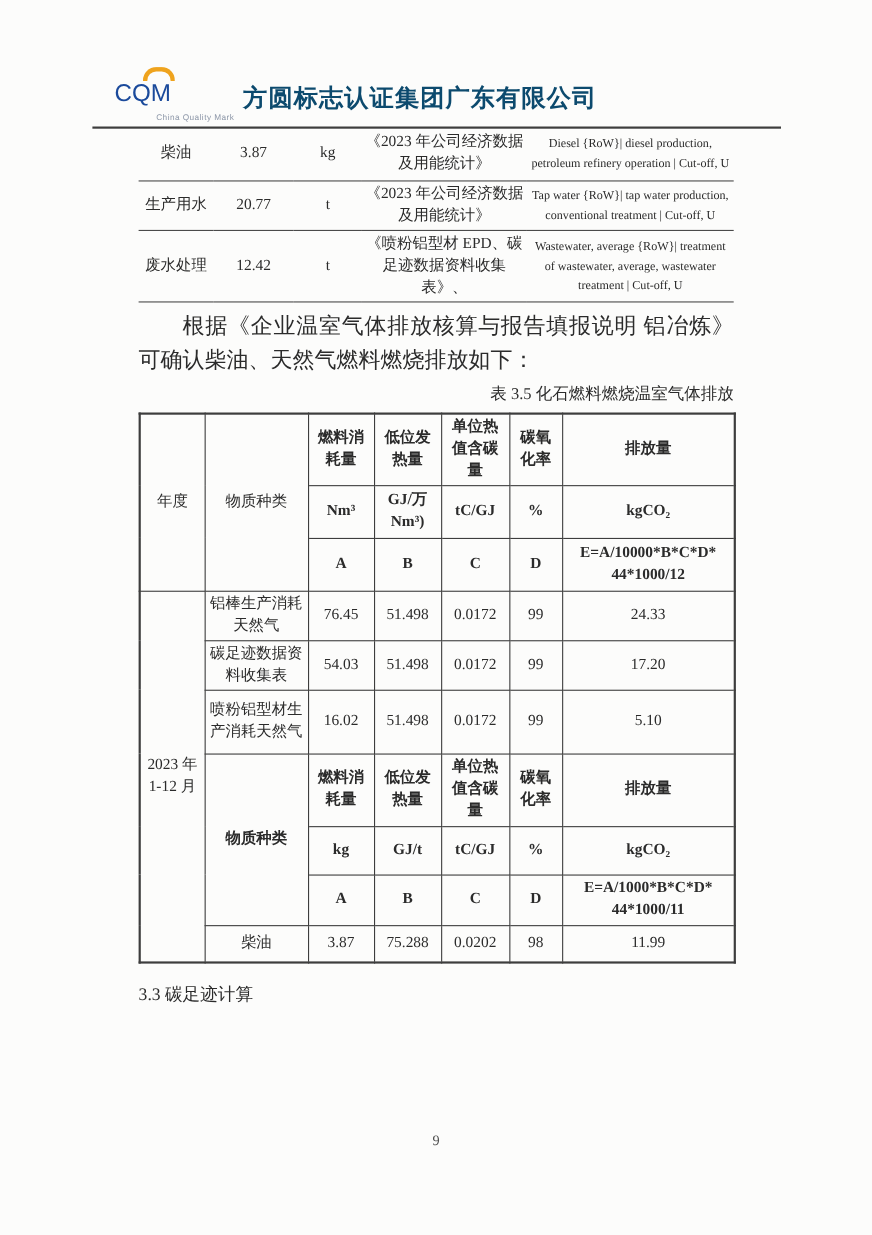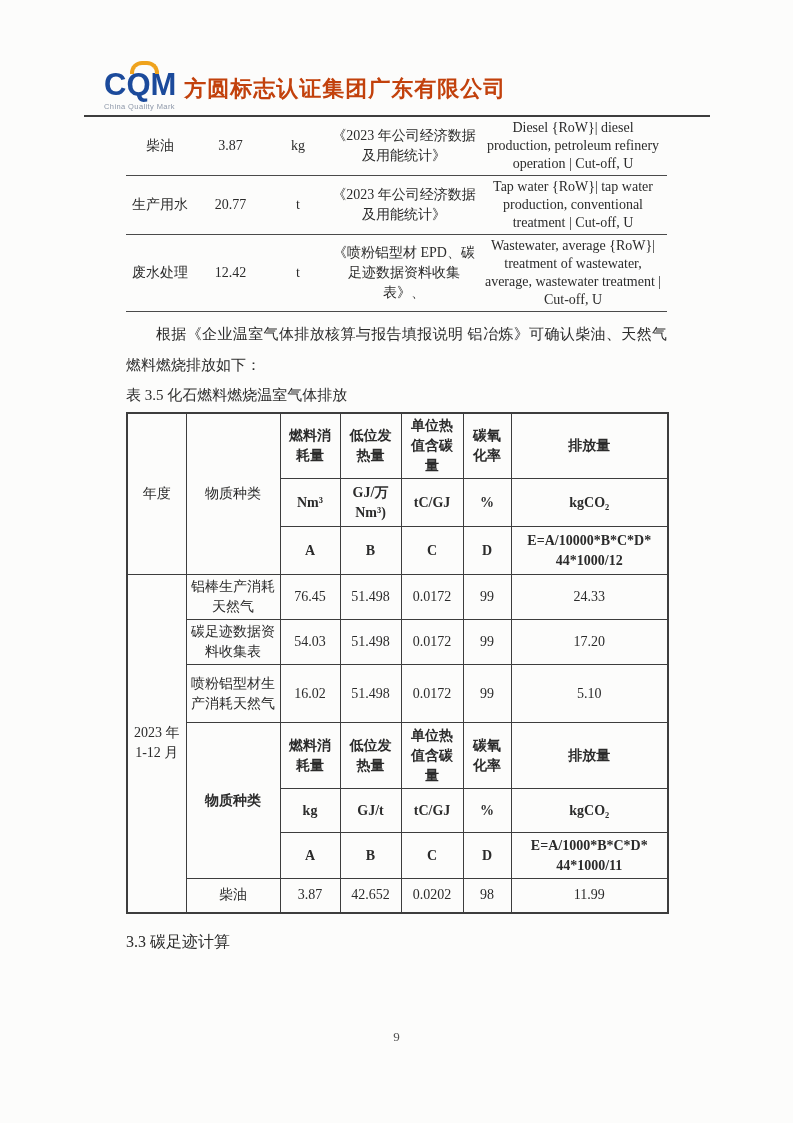--- a/index.html
+++ b/index.html
@@ -9,58 +9,58 @@
     background: #fcfcfb;
     font-family: "Liberation Serif", "DejaVu Serif", serif;
     color: #2b2b2b;
     overflow: hidden;
   }
   
   .letterhead { position:absolute; top:60px; left:104px; display:flex; align-items:flex-start; }
   .logo-block { position:relative; padding-top:10px; }
   .logo-text {
     font-family:"Liberation Sans","DejaVu Sans",sans-serif;
-    font-weight:bold; font-size:31px; line-height:30px; letter-spacing:0px;
+    font-weight:normal; font-size:22px; line-height:30px; letter-spacing:0px;
     color:#1b4a9b;
   }
   .logo-arc {
     position:absolute; top:1px; left:26px;
     width:21px; height:9px;
     border:4px solid #efa31d; border-bottom:none;
     border-radius:12px 12px 0 0;
   }
   .logo-tagline {
     font-family:"Liberation Sans","DejaVu Sans",sans-serif;
-    font-size:7.5px; color:#8d97a8; letter-spacing:0.4px; margin-top:2px;
+    font-size:7.5px; color:#8d97a8; letter-spacing:0.4px; margin-top:2px;margin-left:38px;
   }
   .company-name {
     font-family:"Liberation Sans","DejaVu Sans",sans-serif;
-    font-weight:bold; font-size:22px; color:#c2410c;
+    font-weight:bold; font-size:22px; color:#0c4a6e;
     margin:14px 0 0 8px; letter-spacing:1px;
   }
   .header-rule {
     position:absolute; top:115px; left:84px; width:626px;
     border-top:2px solid #3d3d3d; height:0;
   }
   
   .content { position:absolute; top:117px; left:126px; width:541px; }
   
   table { border-collapse:collapse; table-layout:fixed; width:541px; }
   .flow-table td {
     border-bottom:1px solid #4a4a4a;
     text-align:center; vertical-align:middle;
     font-size:14px; line-height:20px; padding:2px 3px;
   }
-  .flow-table .en { font-size:14px; line-height:18px; }
+  .flow-table .en { font-size:11px; line-height:18px; }
   
   .para {
-    margin:7px 0 0 0; font-size:15px; line-height:31px;
+    margin:7px 0 0 0; font-size:20px; line-height:31px;
     text-align:justify; text-indent:2em;
   }
-  .caption { margin-top:5px; text-align:left; font-size:15px; }
+  .caption { margin-top:5px; text-align:right; font-size:15px; }
   
   .main-table { margin-top:7px; border:2px solid #3d3d3d; }
   .main-table td, .main-table th {
     border:1px solid #3d3d3d;
     text-align:center; vertical-align:middle;
     font-size:14px; line-height:20px; padding:2px 3px;
     font-weight:normal;
   }
   .main-table .b { font-weight:bold; }
   
@@ -201,21 +201,21 @@
         <tr style="height:46px">
           <th class="b">A</th>
           <th class="b">B</th>
           <th class="b">C</th>
           <th class="b">D</th>
           <th class="b">E=A/1000*B*C*D* 44*1000/11</th>
         </tr>
         <tr style="height:34px">
           <td>柴油</td>
           <td>3.87</td>
-          <td>42.652</td>
+          <td>75.288</td>
           <td>0.0202</td>
           <td>98</td>
           <td>11.99</td>
         </tr>
       </tbody>
     </table>
 
     <h3 class="section-heading">3.3 碳足迹计算</h3>
 
 

